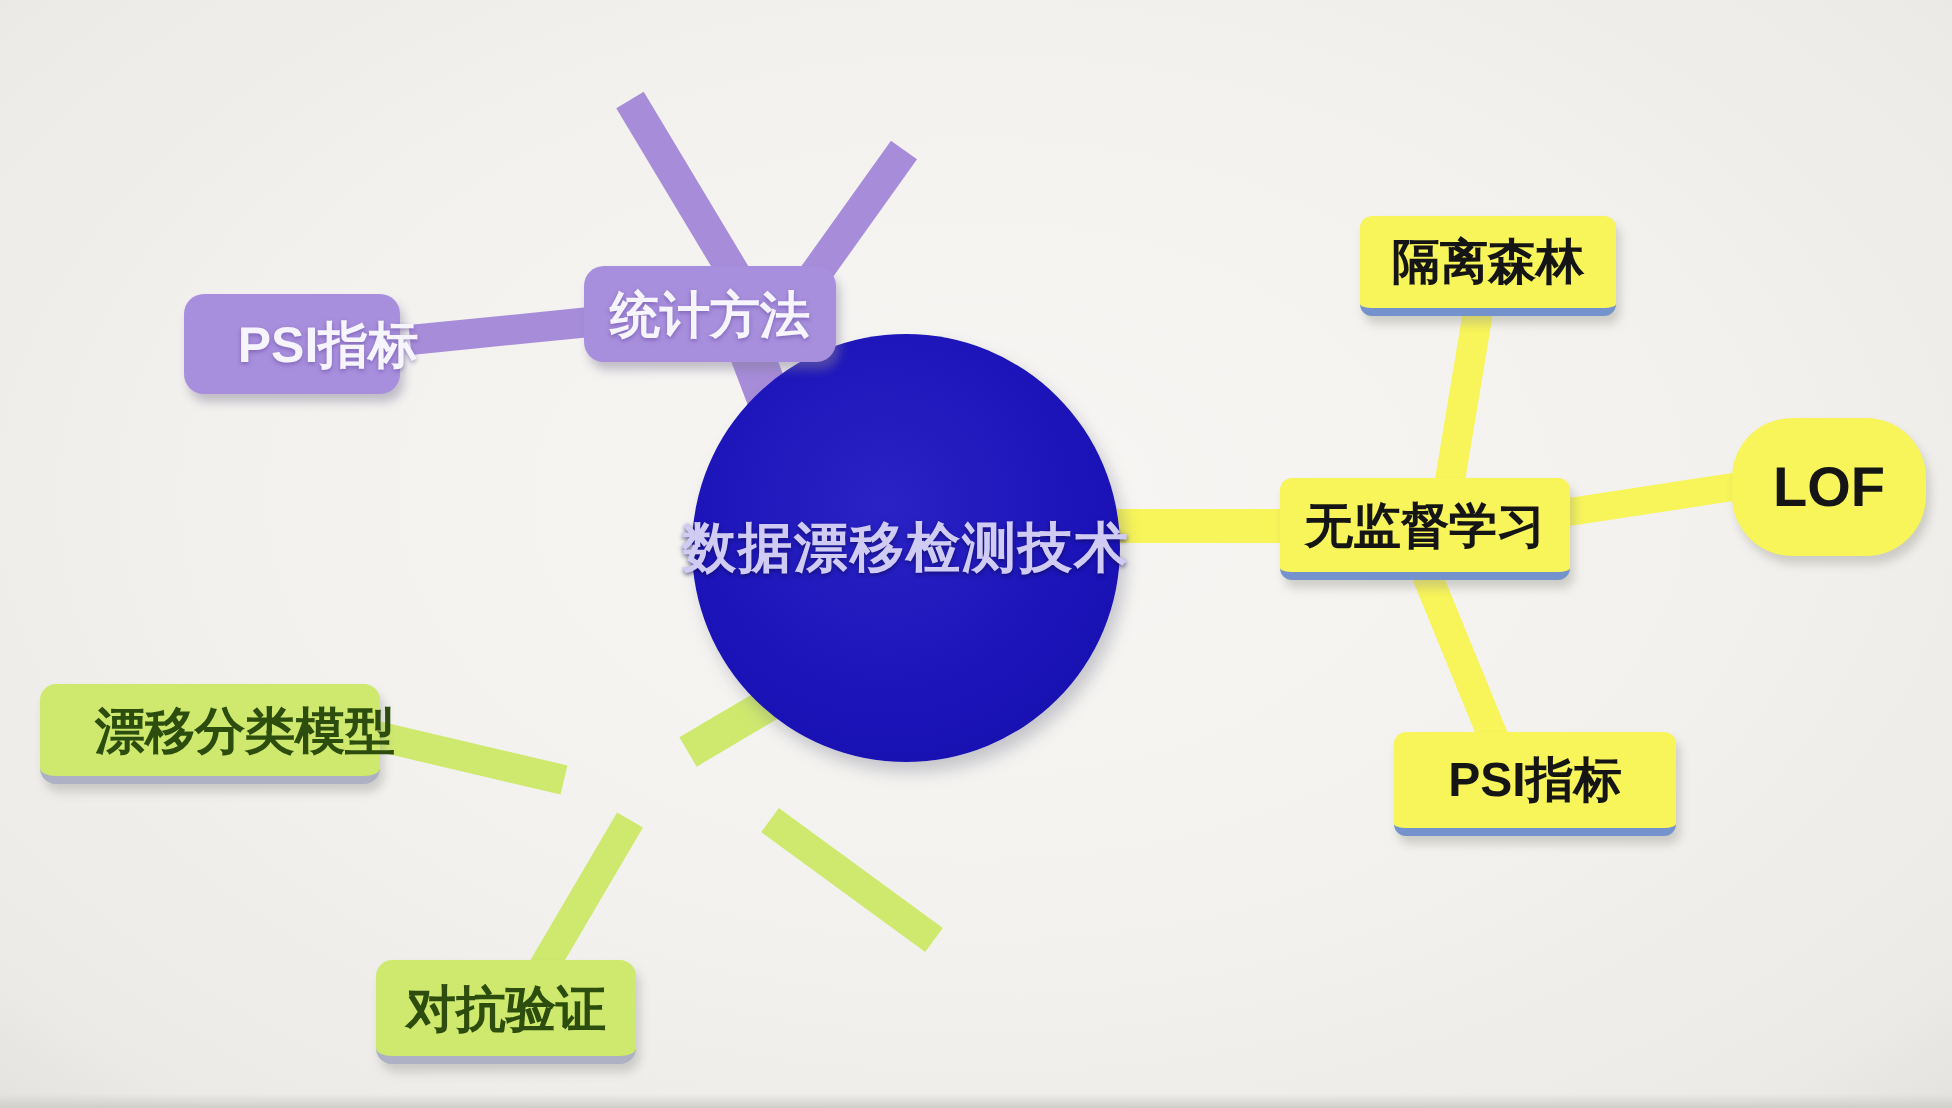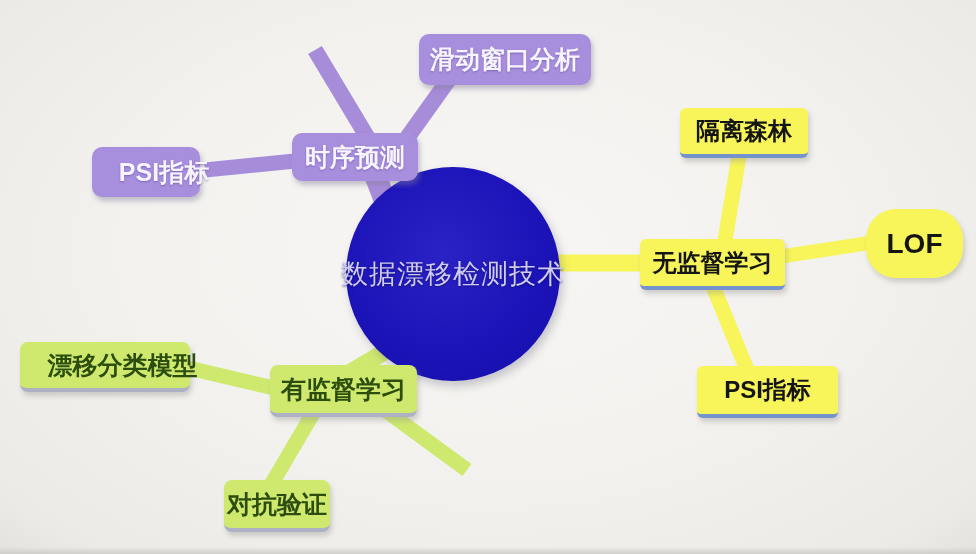--- a/index.html
+++ b/index.html
@@ -18,21 +18,21 @@
   }
   svg.connectors{position:absolute;left:0;top:0;width:976px;height:554px;}
   .center-node{
     position:absolute;left:346px;top:167px;width:214px;height:214px;
     border-radius:50%;
     background:radial-gradient(circle at 45% 40%, #2a22c4 0%, #1b13b7 60%, #150ea8 100%);
     display:flex;align-items:center;justify-content:center;
     box-shadow:3px 5px 8px rgba(110,110,130,0.35);
   }
   .center-node .label{
-    color:#cfcbf2;font-size:27px;font-weight:normal;letter-spacing:1px;white-space:nowrap;
+    color:#cfcbf2;font-size:27px;font-weight:bold;letter-spacing:1px;white-space:nowrap;
     text-shadow:0 1px 2px rgba(10,10,80,.6);
   }
   .node{
     position:absolute;
     display:flex;align-items:center;justify-content:center;
     box-sizing:border-box;
     white-space:nowrap;
     font-weight:bold;
   }
   .node.purple{
@@ -58,21 +58,21 @@
   .n-ks{left:230px;top:8px;width:100px;height:54px;}
   .n-sliding{left:419px;top:34px;width:172px;height:51px;}
   .n-psi{left:92px;top:147px;width:108px;height:50px;padding-left:36px;}
   .n-stat{left:292px;top:133px;width:126px;height:48px;}
   .n-isolation{left:680px;top:108px;width:128px;height:50px;}
   .n-unsup{left:640px;top:239px;width:145px;height:51px;}
   .n-lof{left:866px;top:209px;width:97px;height:69px;}
   .n-pca{left:697px;top:366px;width:141px;height:52px;}
   .n-drift{left:20px;top:342px;width:170px;height:50px;padding-left:35px;}
   .n-sup{left:270px;top:365px;width:147px;height:52px;}
-  .n-adv{left:188px;top:480px;width:106px;height:52px;margin-left:36px;}
+  .n-adv{left:188px;top:480px;width:130px;height:52px;}
   .n-ts{left:430px;top:462px;width:117px;height:51px;}
 </style>
 </head>
 <body>
 
 <div class="stage">
 
   <svg class="connectors" viewBox="0 0 976 554">
 
     <line x1="315" y1="50" x2="372" y2="145" stroke="#a78cda" stroke-width="16"></line>
@@ -89,45 +89,39 @@
     <line x1="180" y1="366" x2="282" y2="390" stroke="#cfe96f" stroke-width="15"></line>
     <line x1="315" y1="410" x2="268" y2="490" stroke="#cfe96f" stroke-width="15"></line>
     <line x1="385" y1="410" x2="467" y2="470" stroke="#cfe96f" stroke-width="15"></line>
   </svg>
 
   <div class="center-node">
     <span class="label">数据漂移检测技术</span>
   </div>
 
   <div class="node purple n-stat">
-    <span>时序预测</span>
-  </div>
-  <div class="node purple n-sliding">
-    <span>滑动窗口分析</span>
+    <span>统计方法</span>
   </div>
   <div class="node purple n-psi">
     <span>PSI指标</span>
   </div>
 
   <div class="node yellow n-unsup">
     <span>无监督学习</span>
   </div>
   <div class="node yellow n-isolation">
     <span>隔离森林</span>
   </div>
   <div class="node yellow pill n-lof">
     <span>LOF</span>
   </div>
   <div class="node yellow n-pca">
     <span>PSI指标</span>
   </div>
 
-  <div class="node green n-sup">
-    <span>有监督学习</span>
-  </div>
   <div class="node green n-drift">
     <span>漂移分类模型</span>
   </div>
   <div class="node green n-adv">
     <span>对抗验证</span>
   </div>
 
 </div>
 
 </body></html>

